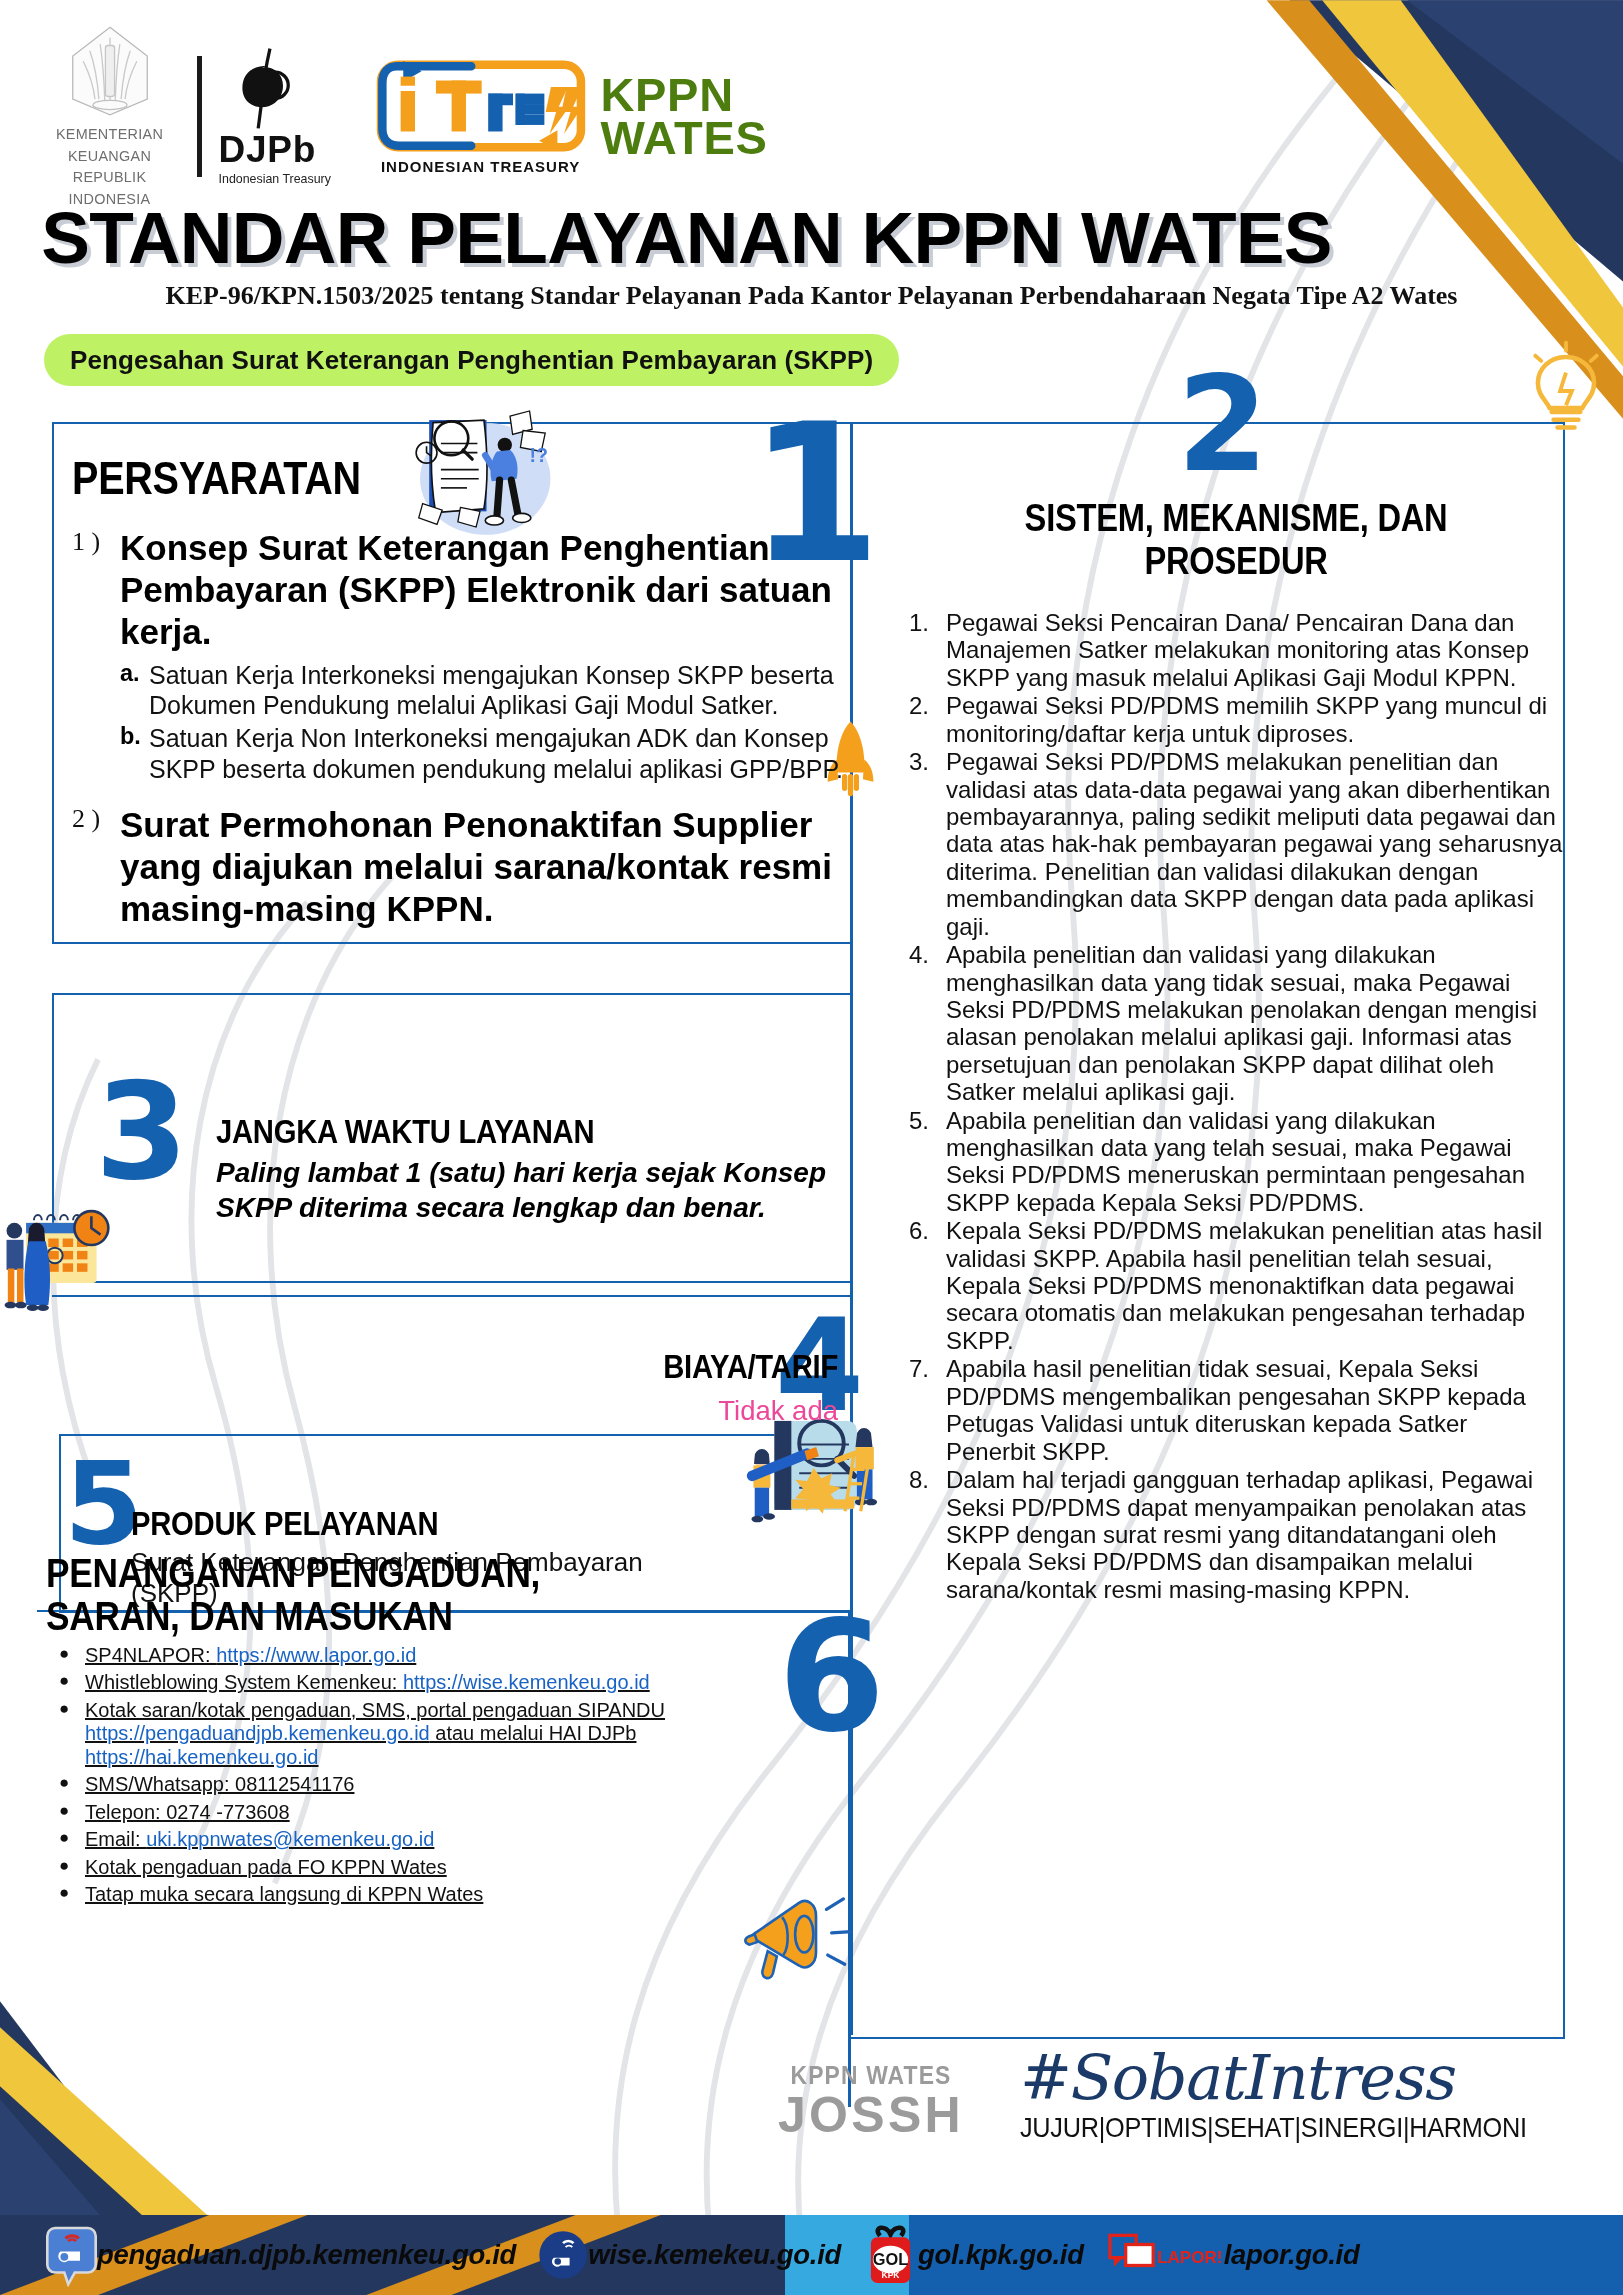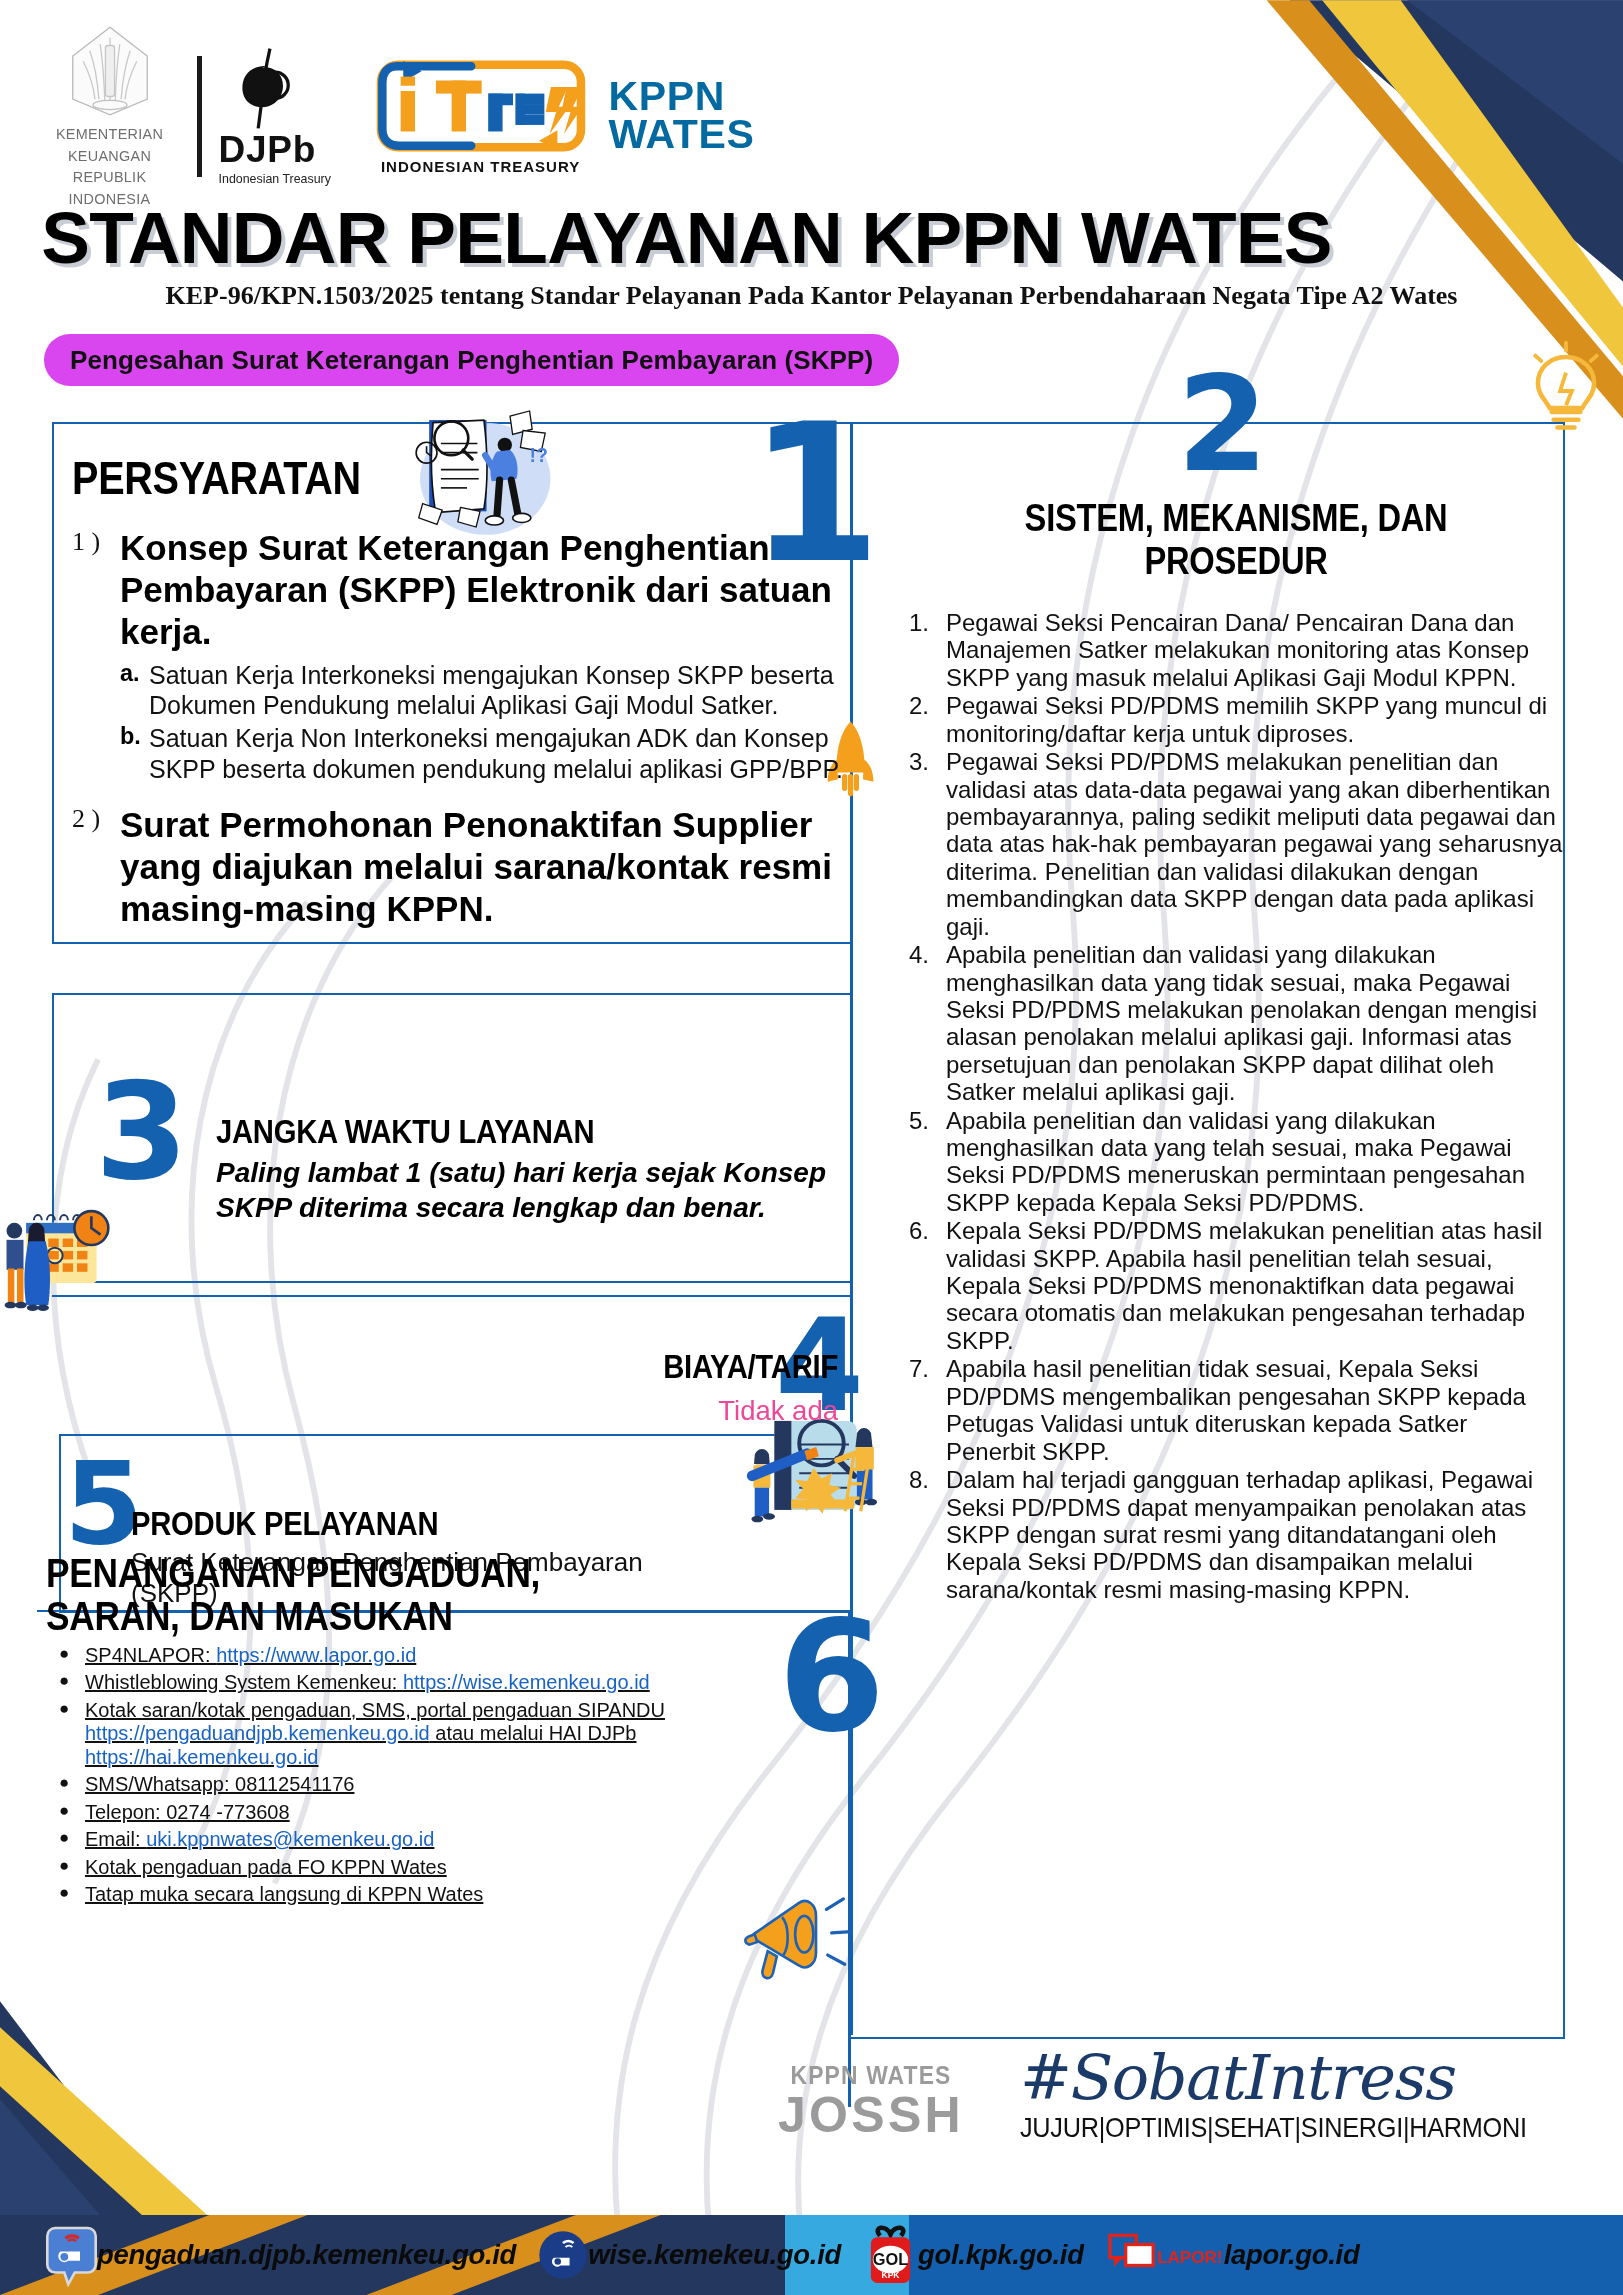--- a/index.html
+++ b/index.html
@@ -21,37 +21,37 @@
   .logos{position:absolute;left:39px;top:22px;display:flex;align-items:center;gap:17px;}
   .logo-kemenkeu{width:141px;display:flex;flex-direction:column;align-items:center;}
   .kemenkeu-txt{font-size:14.4px;letter-spacing:0.3px;color:#6e6e6e;text-align:center;line-height:1.5;margin-top:3.9px;}
   .vbar{width:4.6px;height:121px;background:#1a1a1a;}
   .logo-djpb{width:137px;display:flex;flex-direction:column;}
   .djpb-word{font-size:37px;font-weight:bold;color:#111;letter-spacing:0.7px;line-height:1;}
   .djpb-sub{font-size:12.4px;color:#222;margin-top:3.9px;}
   .logo-intress{display:flex;align-items:center;gap:11.8px;}
   .intress-box{display:flex;flex-direction:column;align-items:center;}
   .intress-sub{font-size:15px;font-weight:bold;color:#111;letter-spacing:1px;margin-top:2.6px;}
-  .kppn-wates-word{font-size:41px;font-weight:bold;color:#0369a1;line-height:.92;letter-spacing:0.7px;margin-left:8px;}
+  .kppn-wates-word{font-size:47px;font-weight:bold;color:#4d7c0f;line-height:.92;letter-spacing:0.7px;}
 
   .main-title{
     position:absolute;left:0;top:196px;width:1373px;text-align:center;
     font-size:73px;font-weight:bold;color:#000;letter-spacing:-0.7px;
     font-family:"Liberation Sans", sans-serif;
     text-shadow:3.9px 3.9px 0 #c8ccd4;
     z-index:6;
   }
   .sub-title{
     position:absolute;left:0;top:281px;width:1623px;text-align:center;
     font-family:"Liberation Serif", serif;font-weight:bold;
     font-size:26px;color:#111;z-index:6;
   }
   .yellow-banner{
     position:absolute;left:44px;top:334px;height:52px;
-    background:#d946ef;border-radius:26px;
+    background:#bef264;border-radius:26px;
     display:flex;align-items:center;padding:0 26px;z-index:6;
   }
   .yellow-banner span{font-size:26px;font-weight:bold;color:#111;letter-spacing:0.1px;}
 
   
   .frame{position:absolute;border:2.6px solid #1461b0;z-index:2;}
 
   
   .bignum{position:absolute;color:#1461b0;font-weight:bold;line-height:.8;z-index:7;
           font-family:"DejaVu Sans", sans-serif;}

